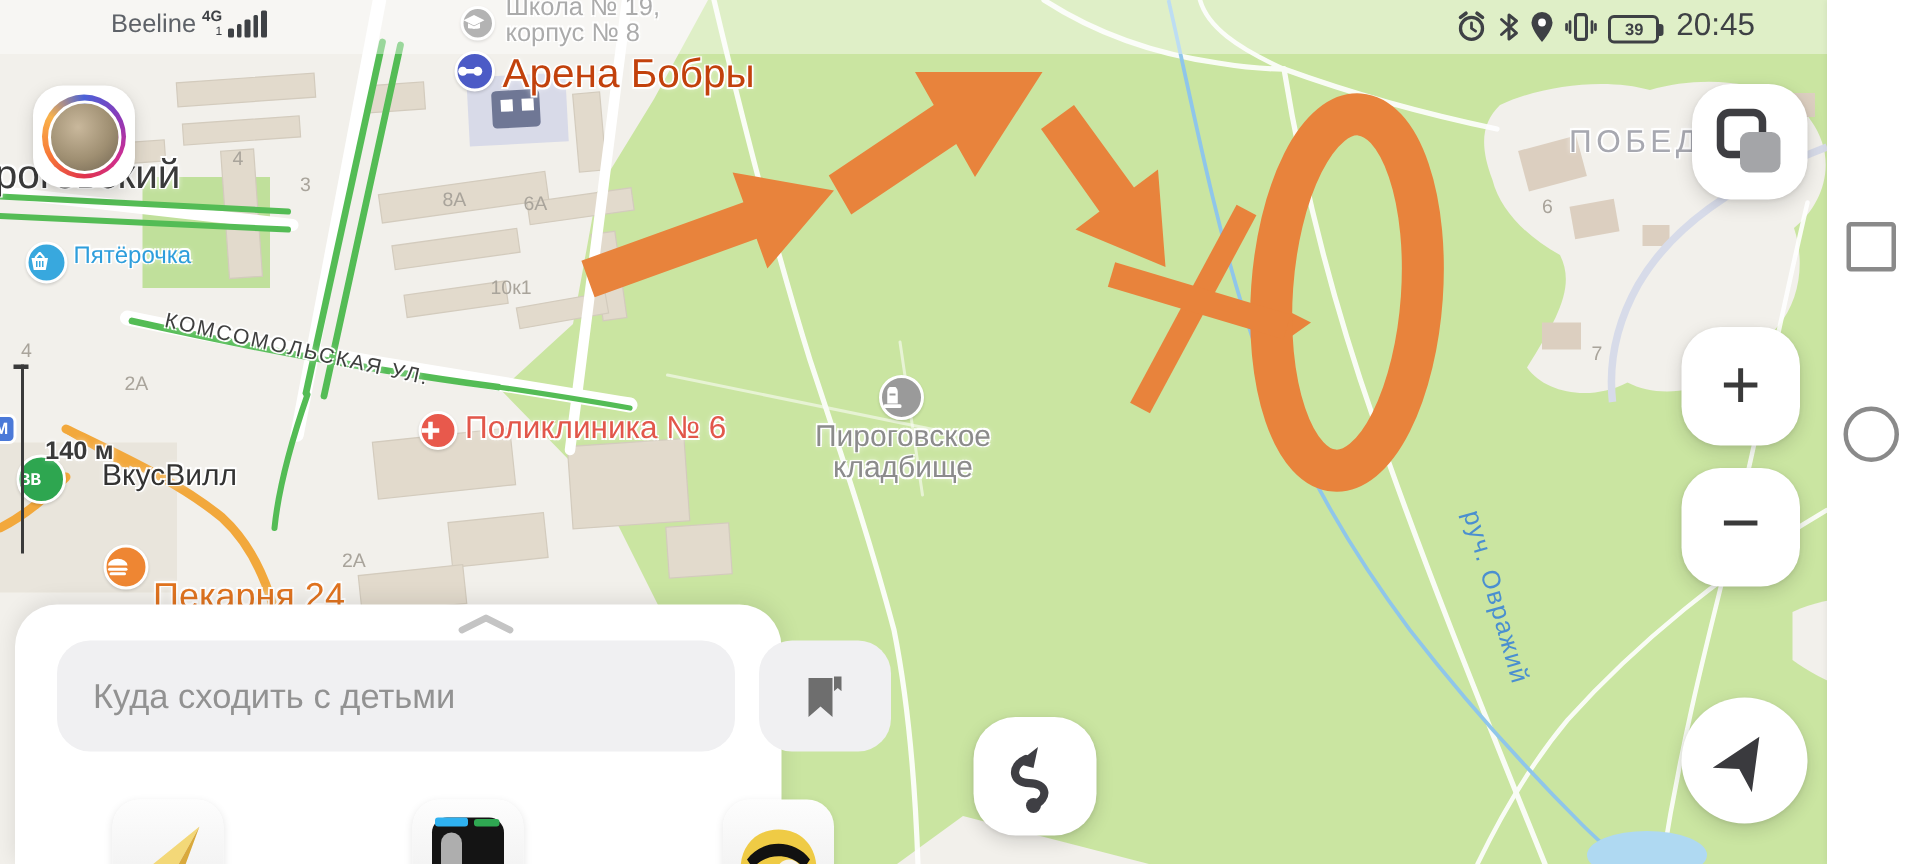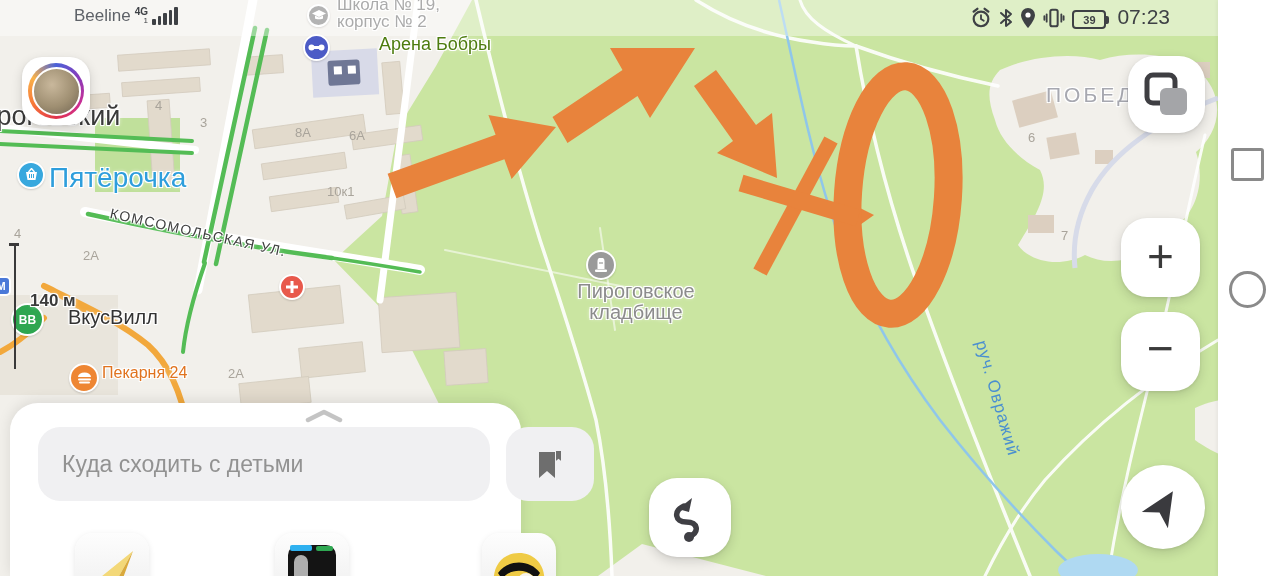--- a/index.html
+++ b/index.html
@@ -4,22 +4,22 @@
 <style>
   * { box-sizing: border-box; margin: 0; padding: 0; }
   body { font-family: "Liberation Sans", sans-serif; background:#000; }
   .screen { position:relative; width:1280px; height:576px; overflow:hidden; background:#CAE5A1; }
   .abs { position:absolute; }
   svg { display:block; }
 
   
   .halo { text-shadow:-1px -1px 0 #fff,1px -1px 0 #fff,-1px 1px 0 #fff,1px 1px 0 #fff,0 0 4px #fff; }
   .poi-text { position:absolute; font-weight:500; white-space:nowrap; z-index:2; }
-  .poi-badge { position:absolute; border-radius:50%; display:flex; align-items:center; justify-content:center;
-               border:2px solid #fff; box-shadow:0 1px 2px rgba(0,0,0,.15); z-index:2; }
+  .poi-badge { position:absolute; border-radius:50%; display:flex; align-items:center; 
+               border:2px solid #fff; box-shadow:0 1px 2px rgba(0,0,0,.15); z-index:2;font-family:Liberation Mono, monospace; }
   .house-no { position:absolute; font-size:13px; color:#A9A49B; z-index:1; font-weight:500;}
 
   
   .statusbar { position:absolute; left:0; top:0; width:1218px; height:36px; z-index:10;
                background:rgba(255,255,255,.25); color:#3E4145; }
   .sb-left { position:absolute; left:74px; top:6px; display:flex; align-items:center; gap:4px; }
   .sb-carrier { font-size:17px; color:#5E6268; }
   .sb-net { font-size:10px; font-weight:bold; line-height:9px; text-align:right; color:#3E4145; }
   .sb-net small { font-size:8px; font-weight:normal; display:block; }
   .bars { display:flex; align-items:flex-end; gap:2px; height:18px; }
@@ -158,83 +158,84 @@
 
     <div class="poi-text halo" style="left:-38px;top:101px;font-size:27px;color:#3A3A3A;">Пироговский</div>
 
     <div class="poi-badge" style="left:303px;top:34px;width:27px;height:27px;background:#4C5BC6;">
       <svg width="17" height="17" viewBox="0 0 17 17">
           <rect x="2" y="7" width="13" height="3" rx="1.5" fill="#fff"></rect>
           <circle cx="3.5" cy="8.5" r="3" fill="#fff"></circle>
           <circle cx="13.5" cy="8.5" r="3" fill="#fff"></circle>
         </svg>
     </div>
-    <div class="poi-text halo" style="left:335px;top:34px;font-size:18px;color:#4d7c0f;margin-left:44px;">Арена Бобры</div>
+    <div class="poi-text halo" style="left:335px;top:34px;font-size:27px;color:#c2410c;">Арена Бобры</div>
 
     <div class="poi-badge" style="left:307px;top:4px;width:23px;height:23px;background:#9A9A9A;">
       <svg width="14" height="12" viewBox="0 0 14 12">
           <path d="M7,0 L14,3.5 L7,7 L0,3.5 Z" fill="#fff"></path>
           <path d="M3,5.5 v3 c0,1 8,1 8,0 v-3 l-4,2 z" fill="#fff"></path>
         </svg>
     </div>
     <div class="poi-text halo" style="left:337px;top:-4px;font-size:17px;line-height:17px;color:#8F8F8F;">
       <div>Школа № 19,</div>
-      <div>корпус № 2</div>
+      <div>корпус № 8</div>
     </div>
 
     <div class="poi-badge" style="left:17px;top:161px;width:28px;height:28px;background:#38A8DE;">
       <svg width="15" height="14" viewBox="0 0 15 14">
           <path d="M2,4 h11 l-1.5,8 h-8 z" fill="#fff"></path>
           <path d="M4.5,4 L7.5,0.5 L10.5,4" stroke="#fff" stroke-width="1.4" fill="none"></path>
           <g stroke="#38A8DE" stroke-width="1">
             <line x1="5.5" y1="6" x2="5.5" y2="10"></line>
             <line x1="7.5" y1="6" x2="7.5" y2="10"></line>
             <line x1="9.5" y1="6" x2="9.5" y2="10"></line>
           </g>
         </svg>
     </div>
-    <div class="poi-text halo" style="left:49px;top:162px;font-size:28px;color:#2E9EDC;">Пятёрочка</div>
+    <div class="poi-text halo" style="left:49px;top:162px;font-size:16px;color:#2E9EDC;">Пятёрочка</div>
 
     <div class="poi-text halo" style="left:112px;top:205px;font-size:14px;color:#3F3F3F;letter-spacing:1.5px;font-weight:400;transform:rotate(12.5deg);transform-origin:left top;">КОМСОМОЛЬСКАЯ УЛ.</div>
 
     <div class="poi-badge" style="left:279px;top:274px;width:26px;height:26px;background:#E8594C;">
       <svg width="12" height="12" viewBox="0 0 12 12">
           <path d="M4.5,0 h3 v4.5 h4.5 v3 h-4.5 v4.5 h-3 v-4.5 h-4.5 v-3 h4.5 z" fill="#fff"></path>
         </svg>
     </div>
+    <div class="poi-text halo" style="left:310px;top:274px;font-size:21px;color:#E2574B;">Поликлиника № 6</div>
 
     <div class="poi-badge" style="left:586px;top:250px;width:30px;height:30px;background:#9A9A9A;">
       <svg width="14" height="15" viewBox="0 0 14 15">
           <path d="M3.5,3 a3.5,3.5 0 0 1 7,0 v8 h-7 z" fill="#fff"></path>
           <rect x="1" y="11.5" width="12" height="2.5" rx="1" fill="#fff"></rect>
           <line x1="5" y1="5" x2="9" y2="5" stroke="#9A9A9A" stroke-width="1.2"></line>
         </svg>
     </div>
-    <div class="poi-text halo" style="left:537px;top:281px;font-size:20px;color:#8C8C8C;text-align:center;width:130px;line-height:21px;margin-left:34px;">
+    <div class="poi-text halo" style="left:537px;top:281px;font-size:20px;color:#8C8C8C;text-align:center;width:130px;line-height:21px;">
       <div>Пироговское</div>
       <div>кладбище</div>
     </div>
 
     <div class="poi-badge" style="left:11px;top:303px;width:33px;height:33px;background:#2EA650;">
       <span style="color:#fff;font-size:12px;font-weight:bold;">ВВ</span>
     </div>
     <div class="poi-text halo" style="left:48px;top:306px;font-size:20px;color:#333;padding-left:20px;">ВкусВилл</div>
 
     <div class="abs" style="left:9px;top:243px;width:10px;height:2.5px;background:#3A3A3A;z-index:2;"></div>
     <div class="abs" style="left:13.5px;top:243px;width:2.5px;height:126px;background:#3A3A3A;z-index:2;"></div>
     <div class="poi-text halo" style="left:30px;top:291px;font-size:17px;color:#3A3A3A;font-weight:bold;">140 м</div>
 
     <div class="poi-badge" style="left:69px;top:363px;width:30px;height:30px;background:#EE8633;">
       <svg width="15" height="12" viewBox="0 0 15 12">
           <path d="M1,5 a6.5,4.5 0 0 1 13,0 z" fill="#fff"></path>
           <rect x="1" y="6.5" width="13" height="2" rx="1" fill="#fff"></rect>
           <rect x="2" y="9.5" width="11" height="2" rx="1" fill="#fff"></rect>
         </svg>
     </div>
-    <div class="poi-text halo" style="left:102px;top:364px;font-size:16px;color:#E0731F;">Пекарня 24</div>
+    <div class="poi-text halo" style="left:102px;top:384px;font-size:24px;color:#E0731F;">Пекарня 24</div>
 
     <div class="poi-text halo" style="left:1046px;top:83px;font-size:21px;color:#A7A8B0;letter-spacing:3px;font-weight:400;">ПОБЕДА</div>
 
     <div class="poi-text" style="left:990px;top:338px;font-size:17px;color:#4A8FD0;letter-spacing:1px;transform:rotate(74deg);transform-origin:left top;font-weight:400;">руч. Овражий</div>
 
     <div class="abs" style="left:-9px;top:276px;width:20px;height:20px;background:#4B79D8;border-radius:5px;border:2px solid #fff;display:flex;align-items:center;justify-content:center;z-index:2;">
       <span style="color:#fff;font-size:11px;font-weight:bold;">М</span>
     </div>
 
     <span class="house-no" style="left:155px;top:98px;">4</span>
@@ -290,21 +291,21 @@
         <path d="M8,1 a7,7 0 0 1 7,7 c0,5 -7,13 -7,13 s-7,-8 -7,-13 a7,7 0 0 1 7,-7 z" fill="#3E4145"></path>
         <circle cx="8" cy="8" r="2.6" fill="#fff"></circle>
       </svg>
       <svg width="22" height="22" viewBox="0 0 24 24">
         <rect x="8" y="3" width="8" height="18" rx="2" fill="none" stroke="#3E4145" stroke-width="2.2"></rect>
         <path d="M4,8 v8 M1.5,10 v4 M20,8 v8 M22.5,10 v4" stroke="#3E4145" stroke-width="2" stroke-linecap="round"></path>
       </svg>
       <span class="battery">
         <span>39</span>
       </span>
-      <span class="sb-time">07:23</span>
+      <span class="sb-time">20:45</span>
     </div>
   </div>
 
   <div class="fbtn" style="left:22px;top:57px;width:68px;height:68px;border-radius:20px;z-index:8;">
     <div style="width:56px;height:56px;border-radius:50%;padding:3.5px;background:conic-gradient(#4A62D8,#8A3AB9,#CD2E92,#E0334C,#F77737,#F9B24A,#4A62D8);">
       <div style="width:100%;height:100%;border-radius:50%;border:2.5px solid #fff;background:radial-gradient(circle at 40% 35%,#C9B89C,#9F8F72 55%,#6F6350);"></div>
     </div>
   </div>
 
   <button class="fbtn rounded" style="left:1128px;top:56px;width:77px;height:77px;border:none;">

